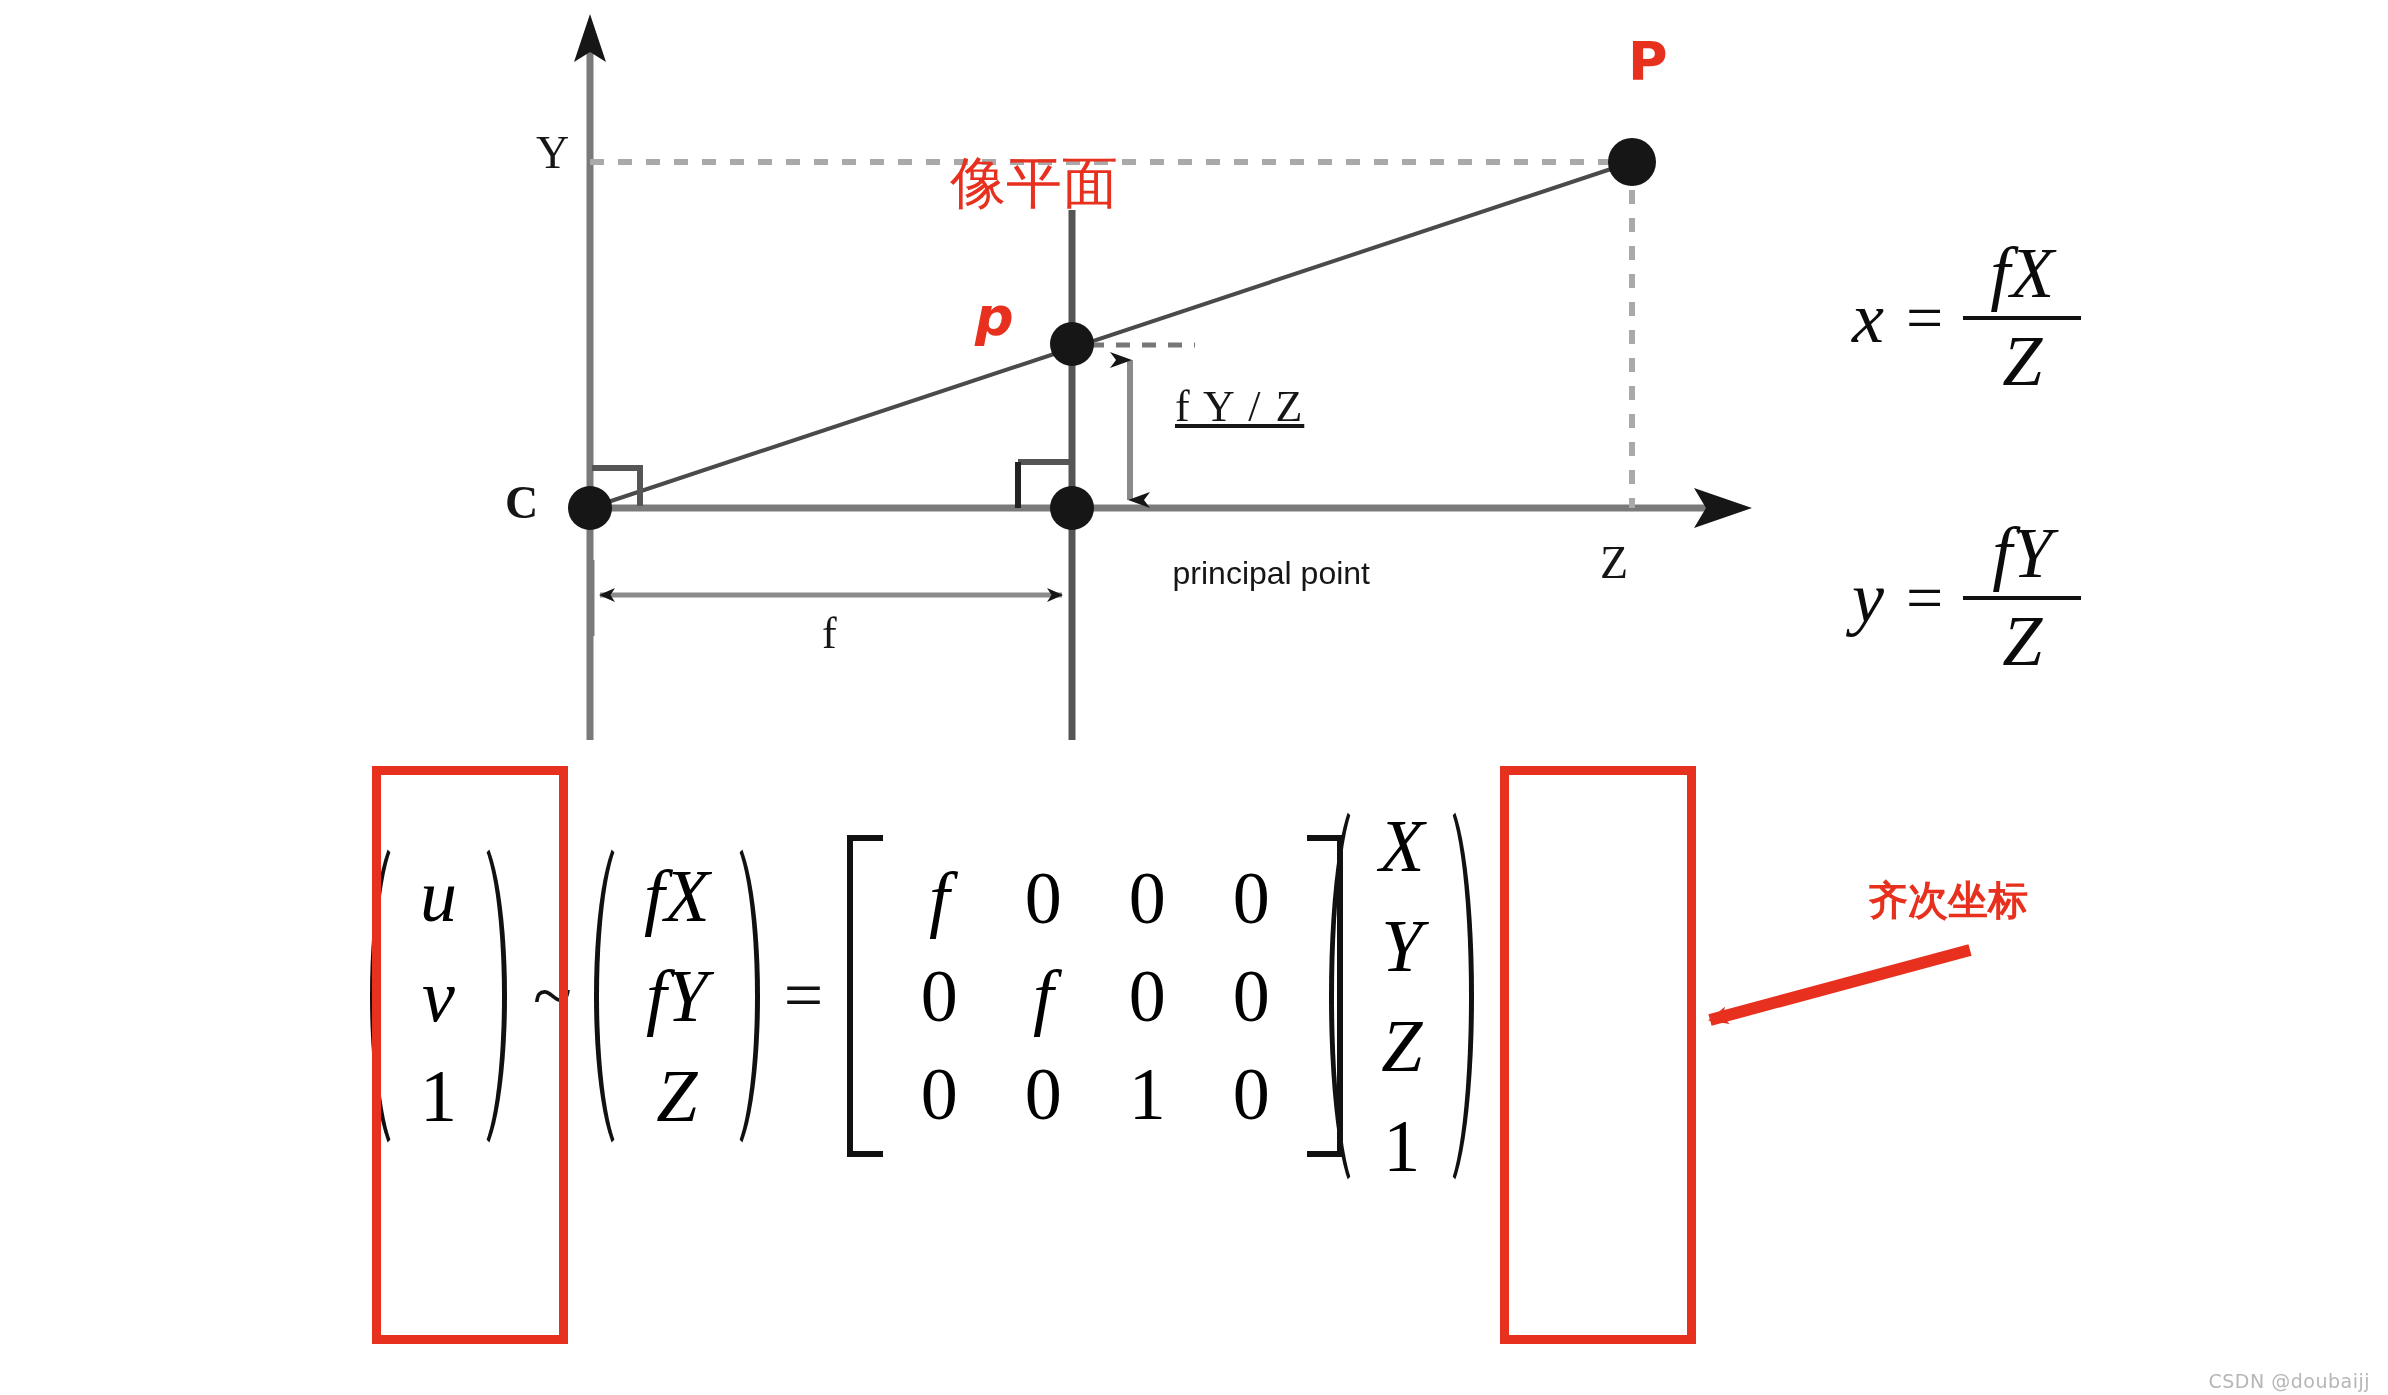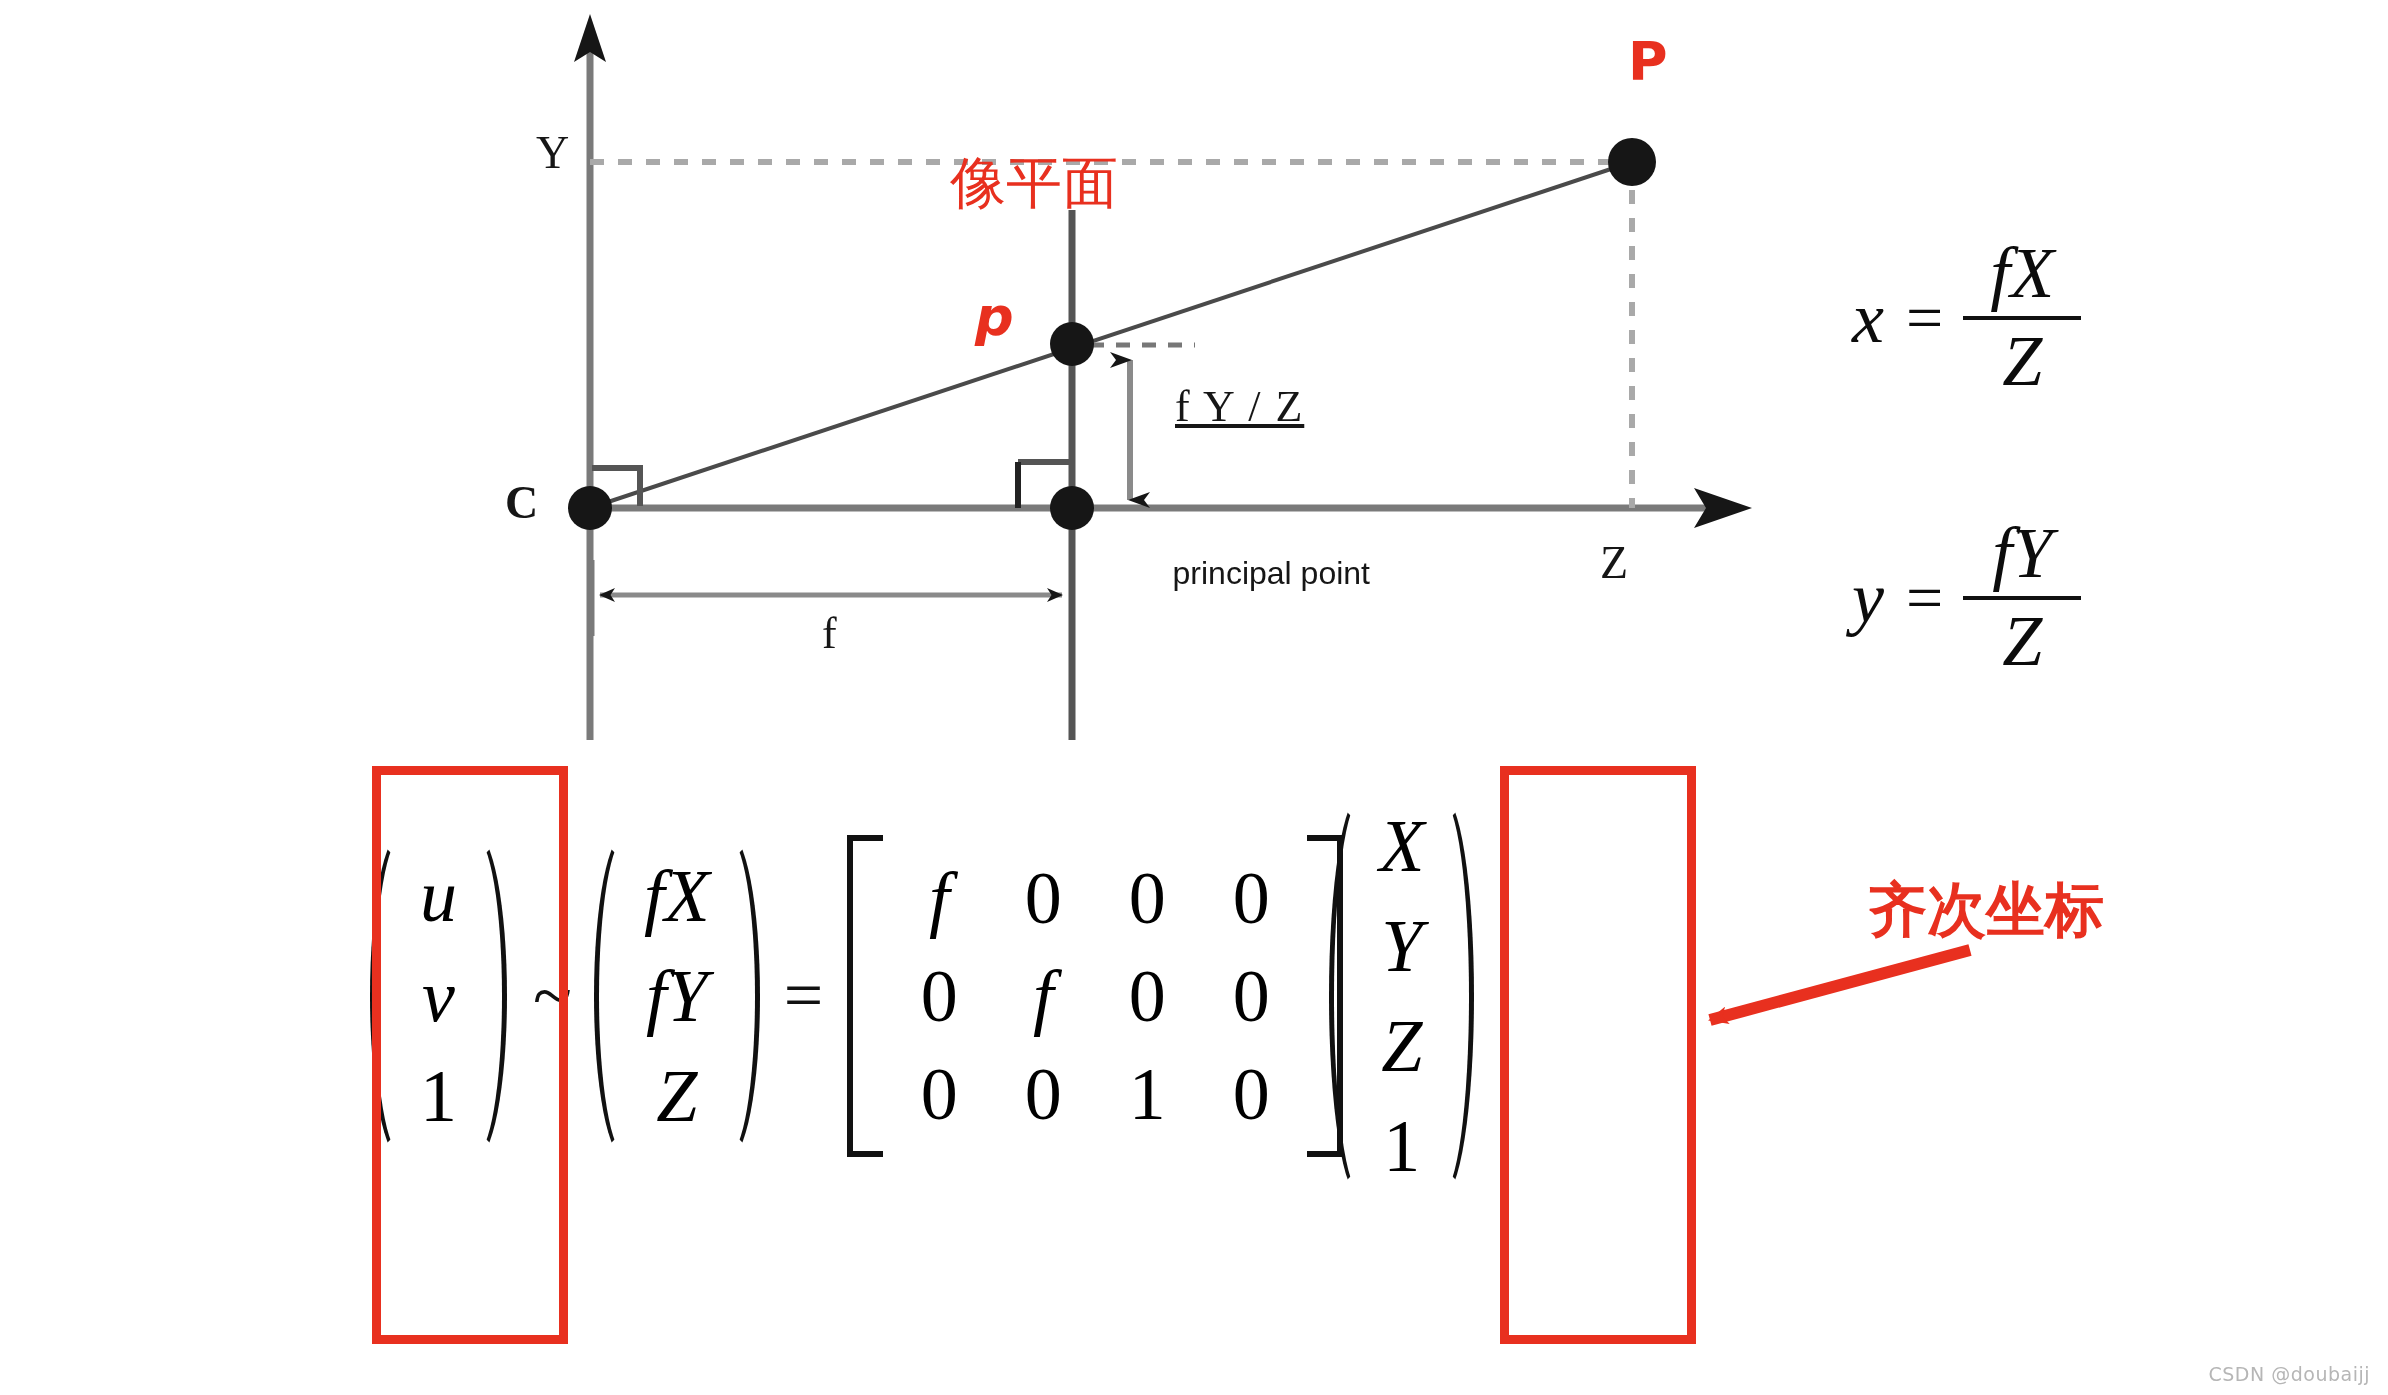--- a/index.html
+++ b/index.html
@@ -191,21 +191,21 @@
     box-sizing: border-box;
     pointer-events: none;
   }
   #redbox-uv1 { left: 372px;  top: 766px;  width: 196px; height: 578px; }
   #redbox-xyz1 { left: 1500px; top: 766px; width: 196px; height: 578px; }
 
   
   #watermark {
     position: absolute;
     right: 18px;
-    bottom: 10px;
+    bottom: 3px;
     font-family: "DejaVu Sans", "Liberation Sans", sans-serif;
     font-size: 19px;
     color: #b6b6b6;
     letter-spacing: 0.5px;
   }
 </style>
 </head>
 <body>
 
 <div id="diagram">
@@ -361,16 +361,16 @@
 
 <svg class="abs" style="left:1680px; top:900px;" width="420" height="220">
   <defs>
     <marker id="redArrow" markerWidth="20" markerHeight="18" refX="18" refY="9" orient="auto" markerUnits="userSpaceOnUse">
       <path d="M20,9 L0,0 L5,9 L0,18 Z" fill="#e8301f"></path>
     </marker>
   </defs>
   <line x1="290" y1="50" x2="30" y2="120" stroke="#e8301f" stroke-width="12" marker-end="url(#redArrow)"></line>
 </svg>
 
-<div class="abs red-label" style="left:1868px; top:880px; font-size:59px;
+<div class="abs red-label" style="left:1868px; top:880px; font-size:40px;
      font-family:'DejaVu Sans','Liberation Sans',sans-serif; line-height:1;">齐次坐标</div>
 
 <div id="watermark">CSDN @doubaijj</div>
 
 </body></html>

